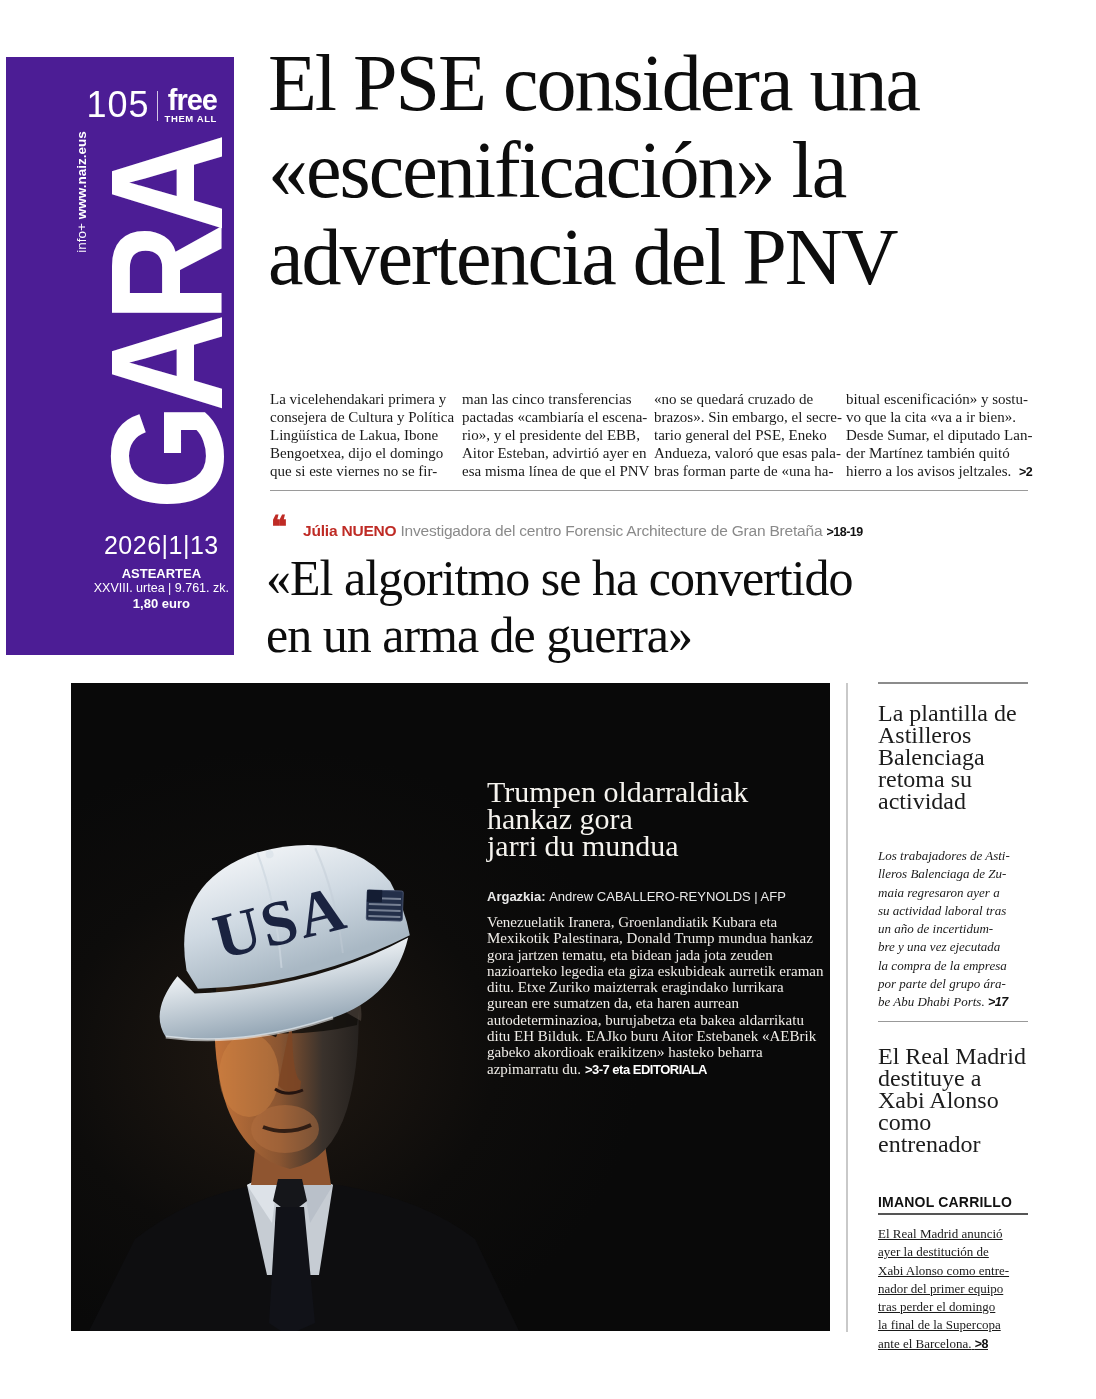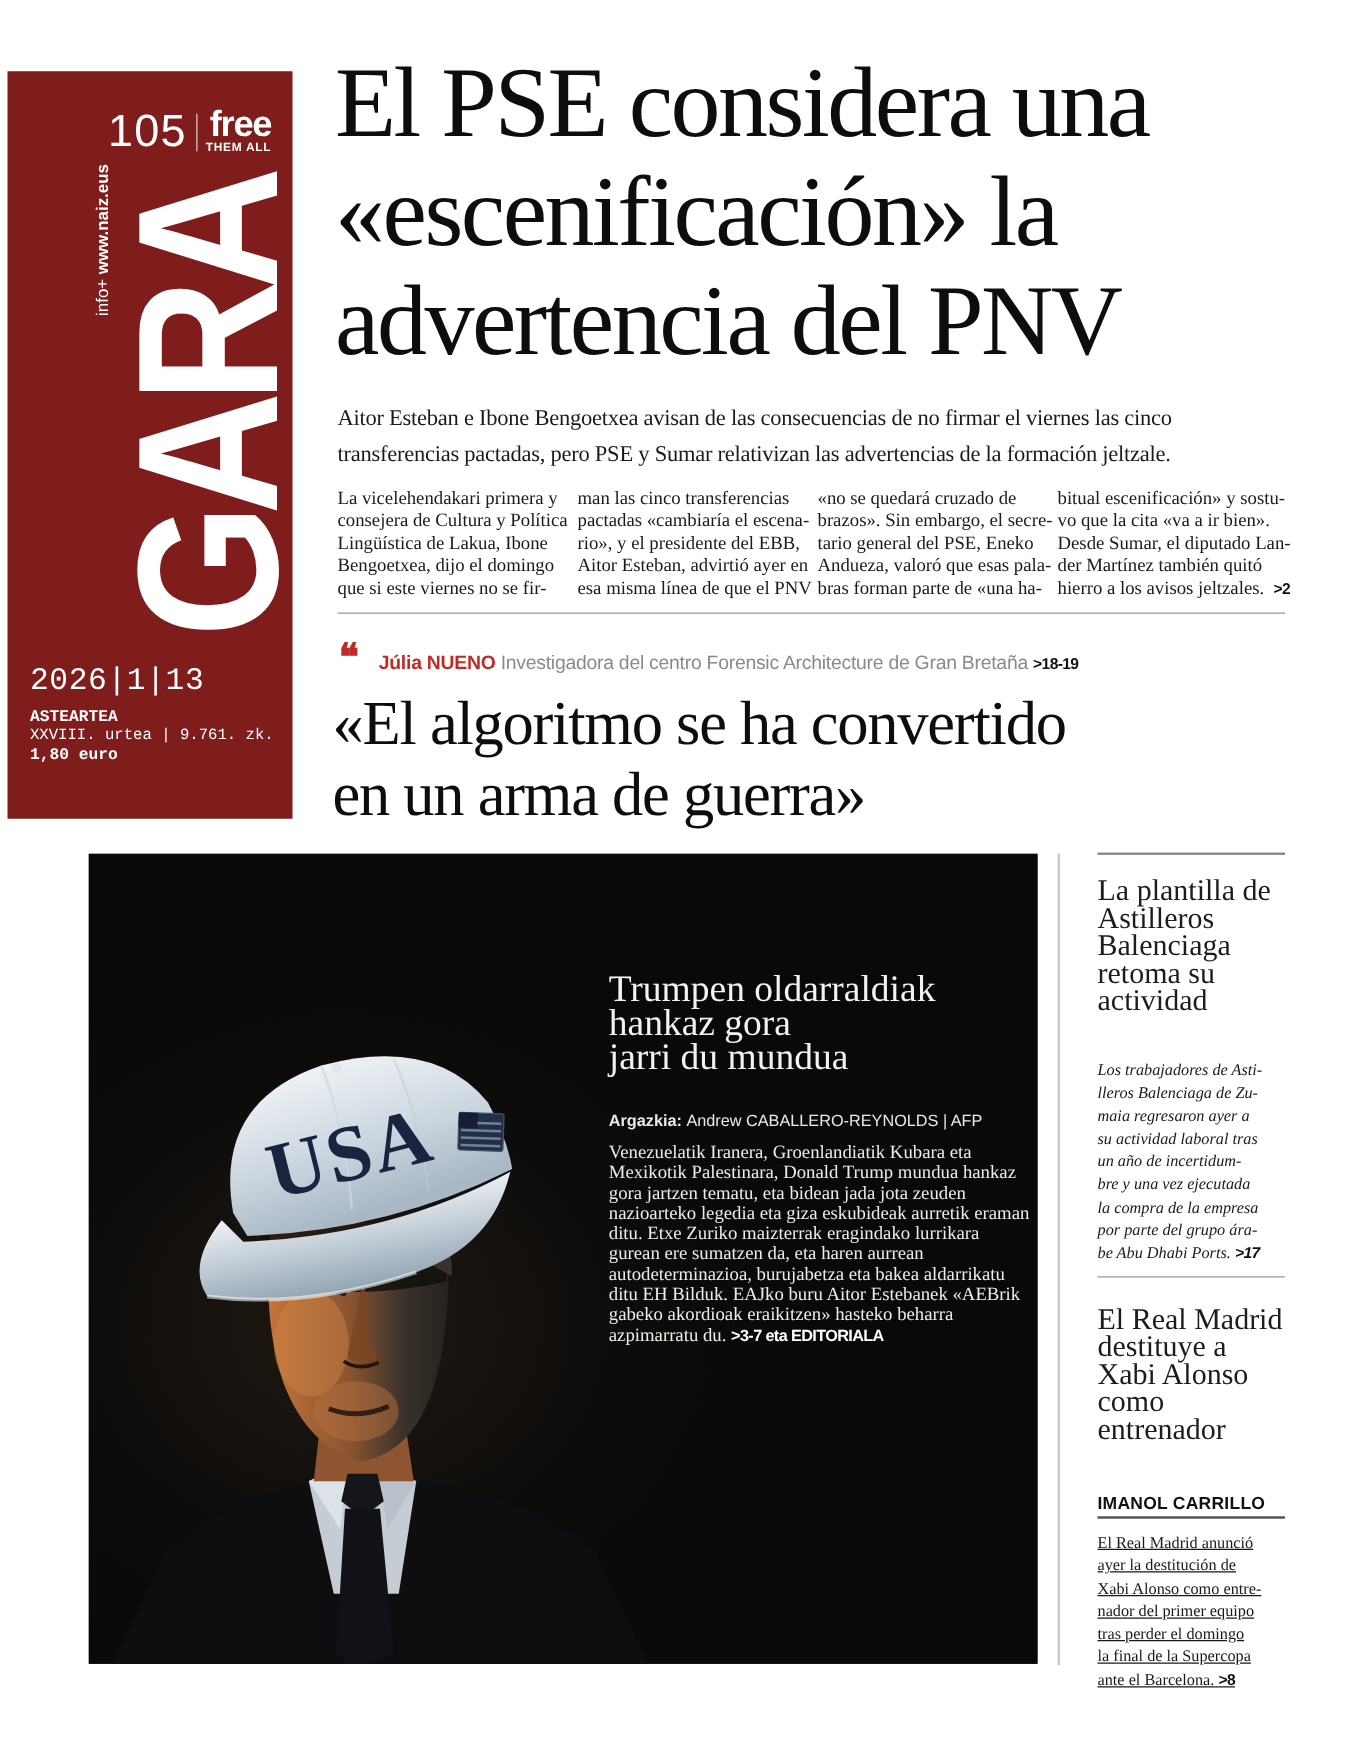--- a/index.html
+++ b/index.html
@@ -1,36 +1,36 @@
 <!DOCTYPE html>
 <html><head>
 <meta charset="utf-8">
 <style>
   html,body{margin:0;padding:0;background:#ffffff;}
   .page{position:relative;width:1096px;height:1399px;background:#ffffff;overflow:hidden;
         font-family:"Liberation Serif",serif;color:#111;}
   
-  .masthead{position:absolute;left:6px;top:57px;width:228px;height:598px;background:#7f1d1d;}
+  .masthead{position:absolute;left:6px;top:57px;width:228px;height:598px;background:#4c1d95;}
   .freebar{position:absolute;top:31px;right:17px;display:flex;align-items:flex-start;gap:7px;color:#fff;
            font-family:"Liberation Sans",sans-serif;}
   .freebar .num{font-size:36px;font-weight:300;line-height:34px;letter-spacing:1px;}
   .freebar .vr{width:1px;height:30px;background:rgba(255,255,255,.75);margin-top:3px;}
   .freestack{display:flex;flex-direction:column;align-items:flex-end;}
   .freestack .free{font-size:29px;font-weight:bold;line-height:24px;letter-spacing:-1px;}
   .freestack .freesub{font-size:9.5px;font-weight:bold;letter-spacing:.6px;margin-top:1px;text-align:center;}
   .naiz{position:absolute;left:10px;top:127px;width:132px;height:16px;transform:rotate(-90deg);
         transform-origin:center;font-family:"Liberation Sans",sans-serif;font-size:13.5px;color:#fff;
         white-space:nowrap;text-align:center;}
   .naiz b{font-weight:bold;}
   .logo{position:absolute;left:-30px;top:225px;width:388px;height:125px;line-height:118px;
         transform:rotate(-90deg) scaleX(0.85);transform-origin:center;text-align:center;
         font-family:"Liberation Sans",sans-serif;font-weight:bold;font-size:160px;letter-spacing:-0.06em;
         color:#fff;}
-  .datebox{position:absolute;right:15px;top:474px;text-align:left;color:#fff;
-           font-family:Liberation Mono, monospace;}
+  .datebox{position:absolute;right:5px;top:474px;text-align:center;color:#fff;
+           font-family:Liberation Sans, sans-serif;}
   .datebox .date{font-size:25px;font-weight:300;letter-spacing:.5px;line-height:28px;}
   .datebox .weekday{font-size:13px;font-weight:bold;margin-top:7px;line-height:15px;}
   .datebox .edition{font-size:12.5px;font-weight:300;line-height:15px;}
   .datebox .price{font-size:13px;font-weight:bold;line-height:15px;}
   
   .headline{position:absolute;left:268px;top:40px;width:780px;margin:0;font-weight:normal;
             font-size:80px;line-height:87px;letter-spacing:-2px;white-space:pre-line;color:#0d0d0d;}
   .deck{position:absolute;left:270px;top:320px;width:790px;margin:0;font-size:18px;line-height:29px;
         letter-spacing:-0.2px;white-space:pre-line;color:#1a1a1a;}
   .cols{position:absolute;left:270px;top:390px;display:flex;gap:14px;}
@@ -95,22 +95,20 @@
       <div class="date">2026|1|13</div>
       <div class="weekday">ASTEARTEA</div>
       <div class="edition">XXVIII. urtea | 9.761. zk.</div>
       <div class="price">1,80  euro</div>
     </div>
   </aside>
 
   <h1 class="headline">El PSE considera una
 «escenificación» la
 advertencia del PNV</h1>
-  <p class="deck">Aitor Esteban e Ibone Bengoetxea avisan de las consecuencias de no firmar el viernes las cinco
-transferencias pactadas, pero PSE y Sumar relativizan las advertencias de la formación jeltzale.</p>
   <div class="cols">
     <p>La vicelehendakari primera y
 consejera de Cultura y Política
 Lingüística de Lakua, Ibone
 Bengoetxea, dijo el domingo
 que si este viernes no se fir-</p>
     <p>man las cinco transferencias
 pactadas «cambiaría el escena-
 rio», y el presidente del EBB,
 Aitor Esteban, advirtió ayer en

